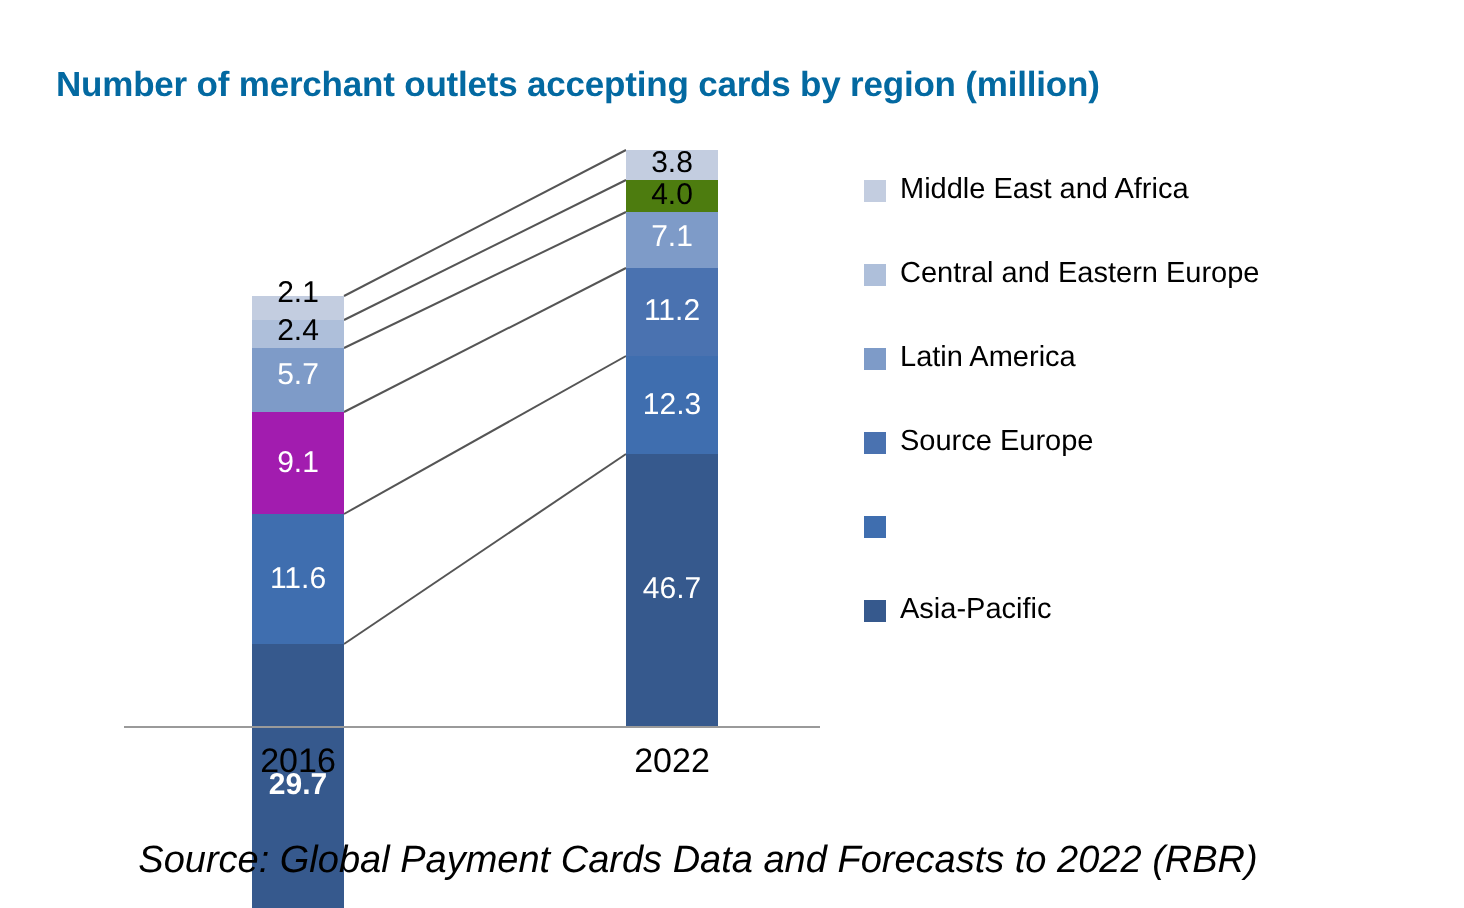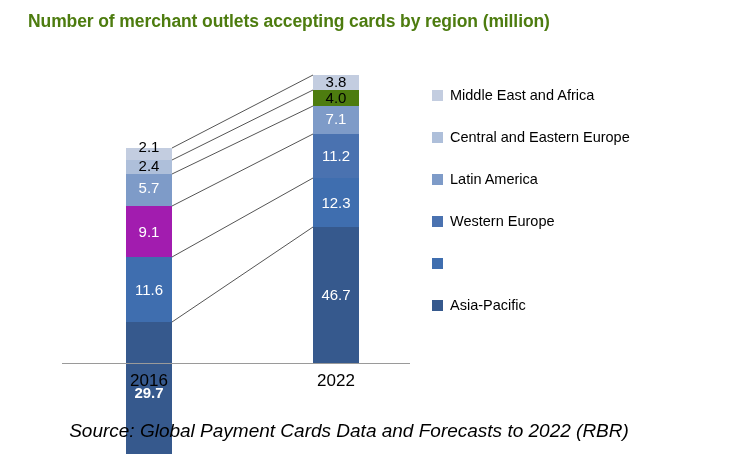--- a/index.html
+++ b/index.html
@@ -16,24 +16,24 @@
   }
   #chart-root {
     position: absolute;
     left: 0; top: 0;
     width: 732px;
     height: 454px;
   }
   #chart-title {
     position: absolute;
     left: 28px;
-    top: 11px;
+    top: 32px;
     font-size: 17.5px;
     font-weight: bold;
-    color: #4d7c0f;
+    color: #0369a1;
     letter-spacing: -0.1px;
     white-space: nowrap;
   }
   #plot-area {
     position: absolute;
     left: 0;
     top: 0;
     width: 732px;
     height: 400px;
   }
@@ -192,21 +192,21 @@
       <div class="legend-item">
         <span class="legend-swatch" style="background:#aebfda;"></span>
         <span class="legend-text">Central and Eastern Europe</span>
       </div>
       <div class="legend-item">
         <span class="legend-swatch" style="background:#7e9bc8;"></span>
         <span class="legend-text">Latin America</span>
       </div>
       <div class="legend-item">
         <span class="legend-swatch" style="background:#4a72b0;"></span>
-        <span class="legend-text">Western Europe</span>
+        <span class="legend-text">Source Europe</span>
       </div>
       <div class="legend-item">
         <span class="legend-swatch" style="background:#3f6eaf;"></span>
       </div>
       <div class="legend-item">
         <span class="legend-swatch" style="background:#36598d;"></span>
         <span class="legend-text">Asia-Pacific</span>
       </div>
     </div>
 

